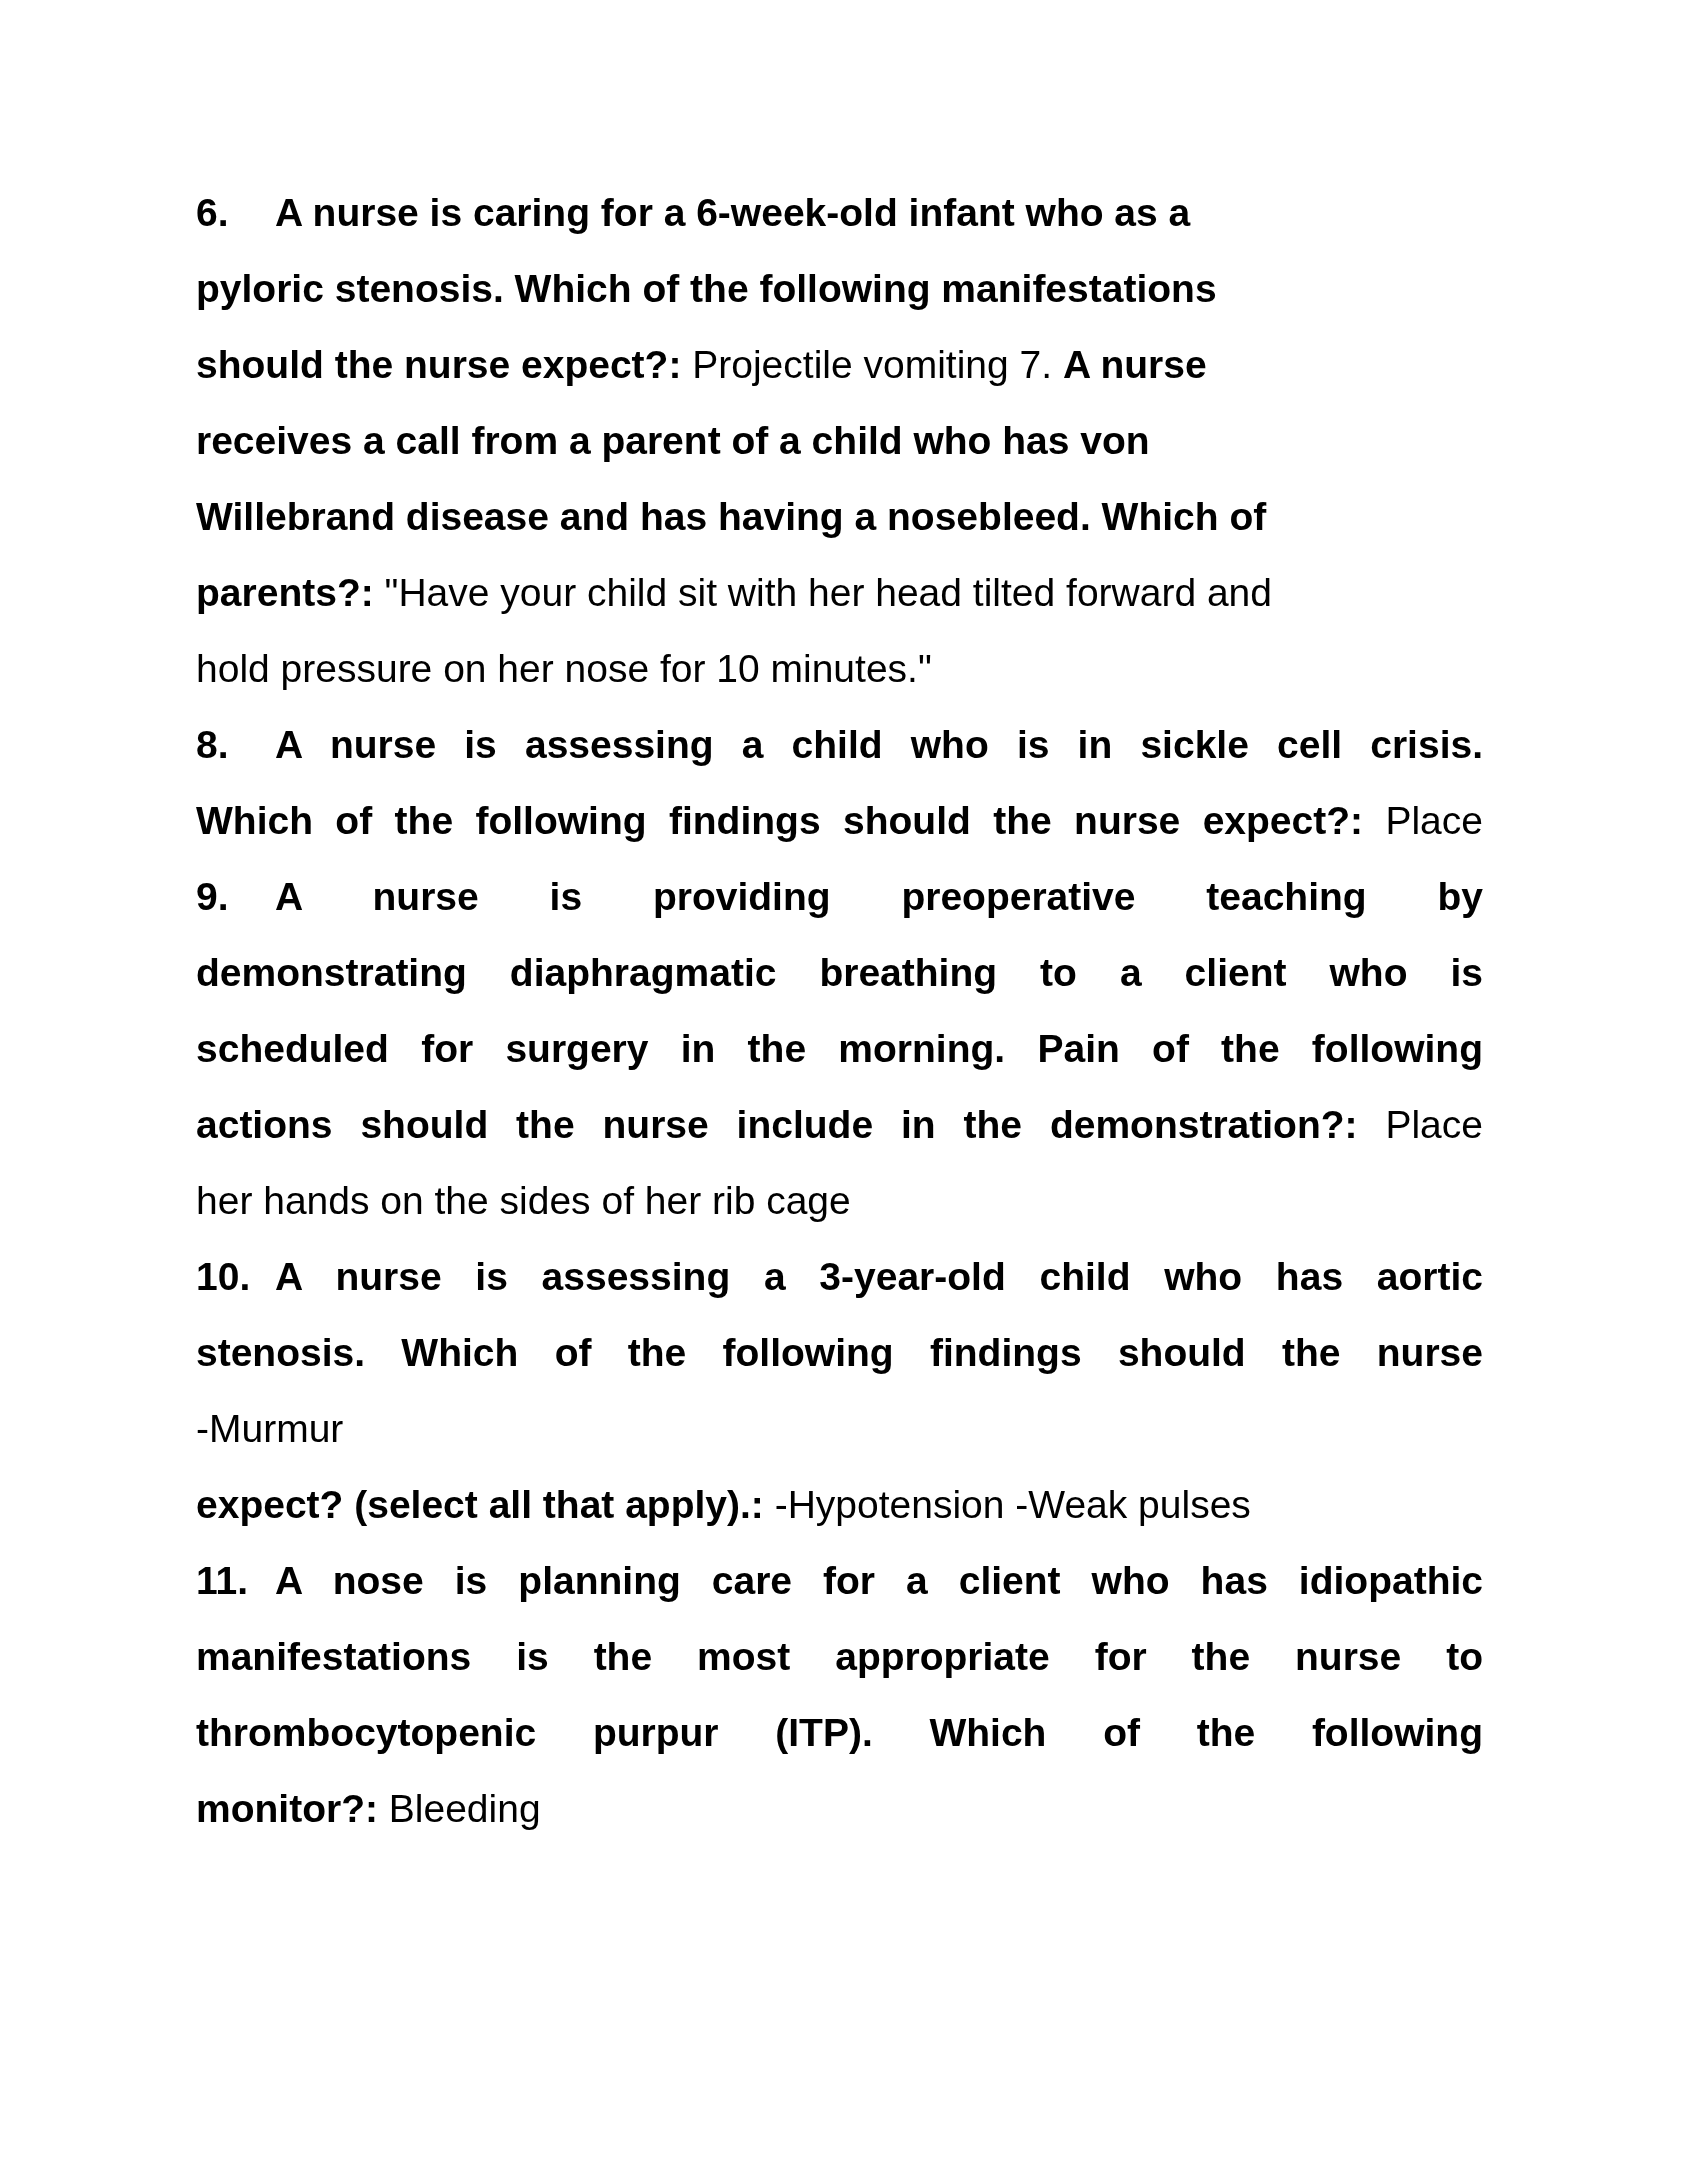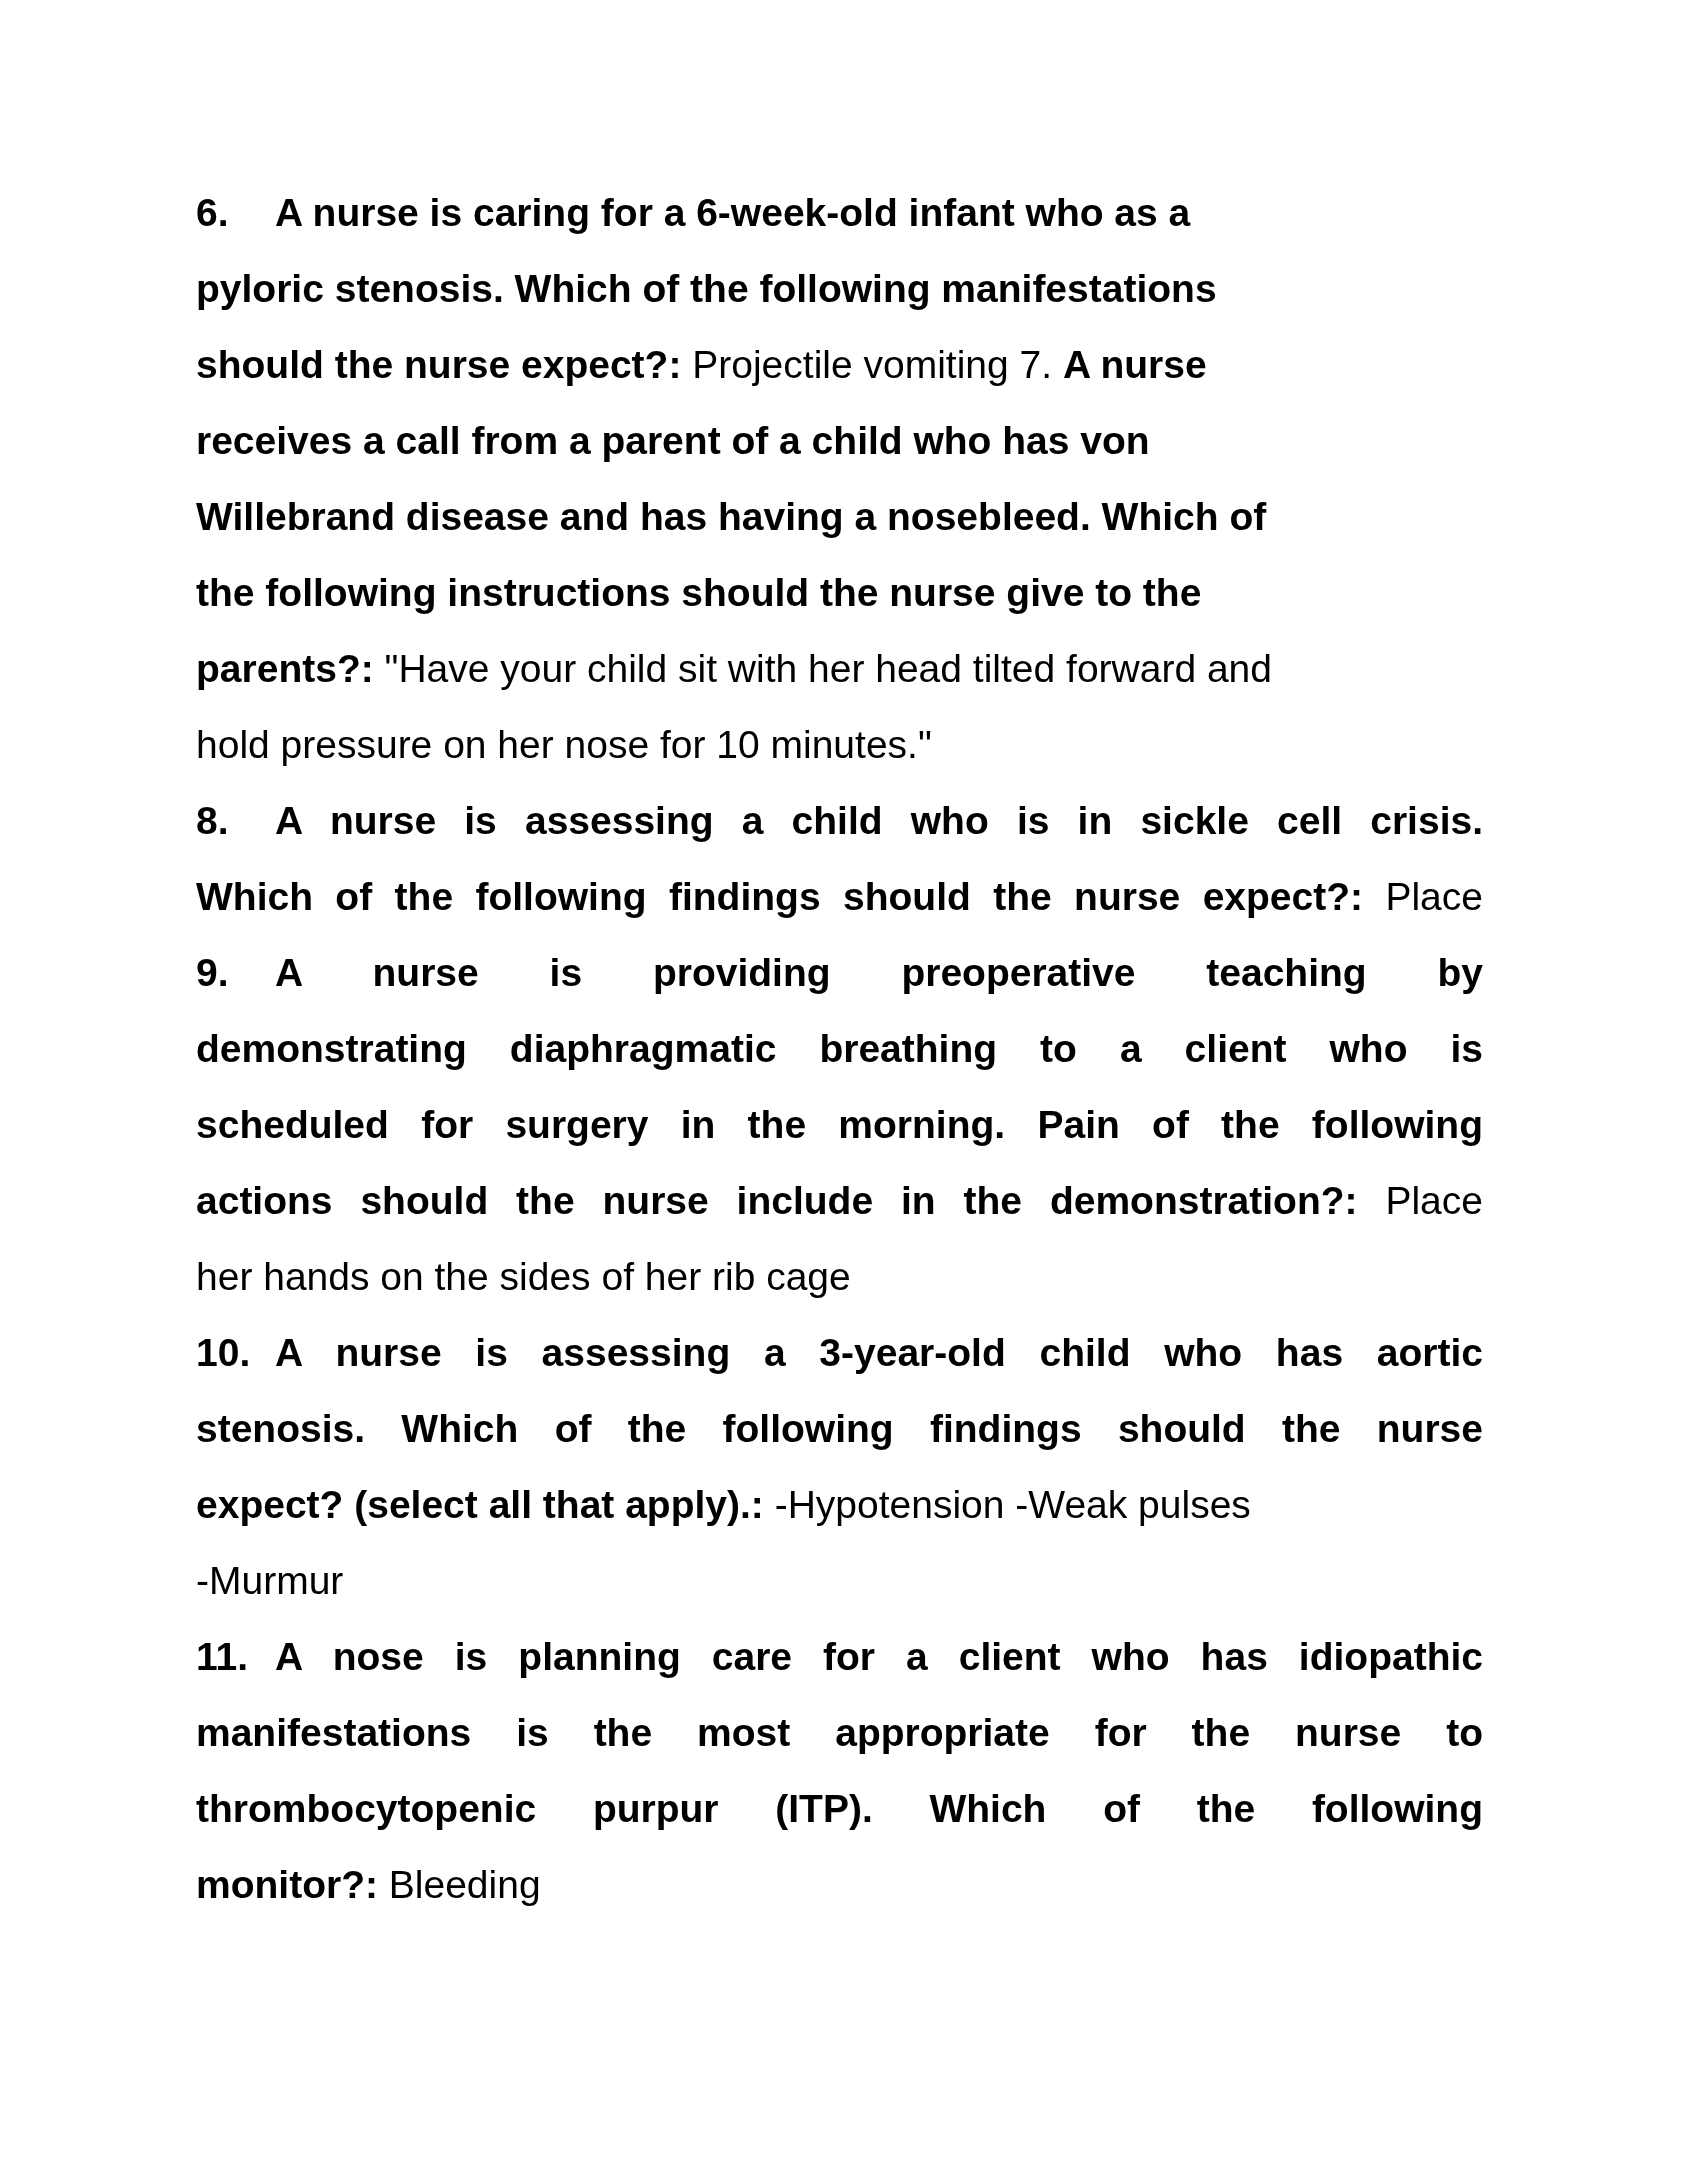--- a/index.html
+++ b/index.html
@@ -51,33 +51,32 @@
 </head>
 <body>
 
 <div class="page">
   <div class="textblock">
       <div class="line ragged"><span class="qnum">6.</span><span class="seg bold">A nurse is caring for a 6-week-old infant who as a</span></div>
       <div class="line ragged"><span class="seg bold">pyloric stenosis. Which of the following manifestations</span></div>
       <div class="line ragged"><span class="seg bold">should the nurse expect?: </span><span class="seg">Projectile vomiting 7. </span><span class="seg bold">A nurse</span></div>
       <div class="line ragged"><span class="seg bold">receives a call from a parent of a child who has von</span></div>
       <div class="line ragged"><span class="seg bold">Willebrand disease and has having a nosebleed. Which of</span></div>
-      <div class="line ragged"><span class="seg bold">the following instructions should the nurse give to the</span></div>
       <div class="line ragged"><span class="seg bold">parents?: </span><span class="seg">"Have your child sit with her head tilted forward and</span></div>
       <div class="line ragged"><span class="seg">hold pressure on her nose for 10 minutes."</span></div>
       <div class="line justify"><span class="qnum">8.</span><span class="seg bold">A nurse is assessing a child who is in sickle cell crisis.</span></div>
       <div class="line justify"><span class="seg bold">Which of the following findings should the nurse expect?: </span><span class="seg">Place</span></div>
       <div class="line justify"><span class="qnum">9.</span><span class="seg bold">A nurse is providing preoperative teaching by</span></div>
       <div class="line justify"><span class="seg bold">demonstrating diaphragmatic breathing to a client who is</span></div>
       <div class="line justify"><span class="seg bold">scheduled for surgery in the morning. Pain of the following</span></div>
       <div class="line justify"><span class="seg bold">actions should the nurse include in the demonstration?: </span><span class="seg">Place</span></div>
       <div class="line ragged"><span class="seg">her hands on the sides of her rib cage</span></div>
       <div class="line justify"><span class="qnum">10.</span><span class="seg bold">A nurse is assessing a 3-year-old child who has aortic</span></div>
       <div class="line justify"><span class="seg bold">stenosis. Which of the following findings should the nurse</span></div>
+      <div class="line ragged"><span class="seg">-Murmur</span></div>
       <div class="line ragged"><span class="seg bold">expect? (select all that apply).: </span><span class="seg">-Hypotension -Weak pulses</span></div>
-      <div class="line ragged"><span class="seg">-Murmur</span></div>
       <div class="line justify"><span class="qnum">11.</span><span class="seg bold">A nose is planning care for a client who has idiopathic</span></div>
       <div class="line justify"><span class="seg bold">manifestations is the most appropriate for the nurse to</span></div>
       <div class="line justify"><span class="seg bold">thrombocytopenic purpur (ITP). Which of the following</span></div>
       <div class="line ragged"><span class="seg bold">monitor?: </span><span class="seg">Bleeding</span></div>
     </div>
 </div>
 
 
 </body></html>

